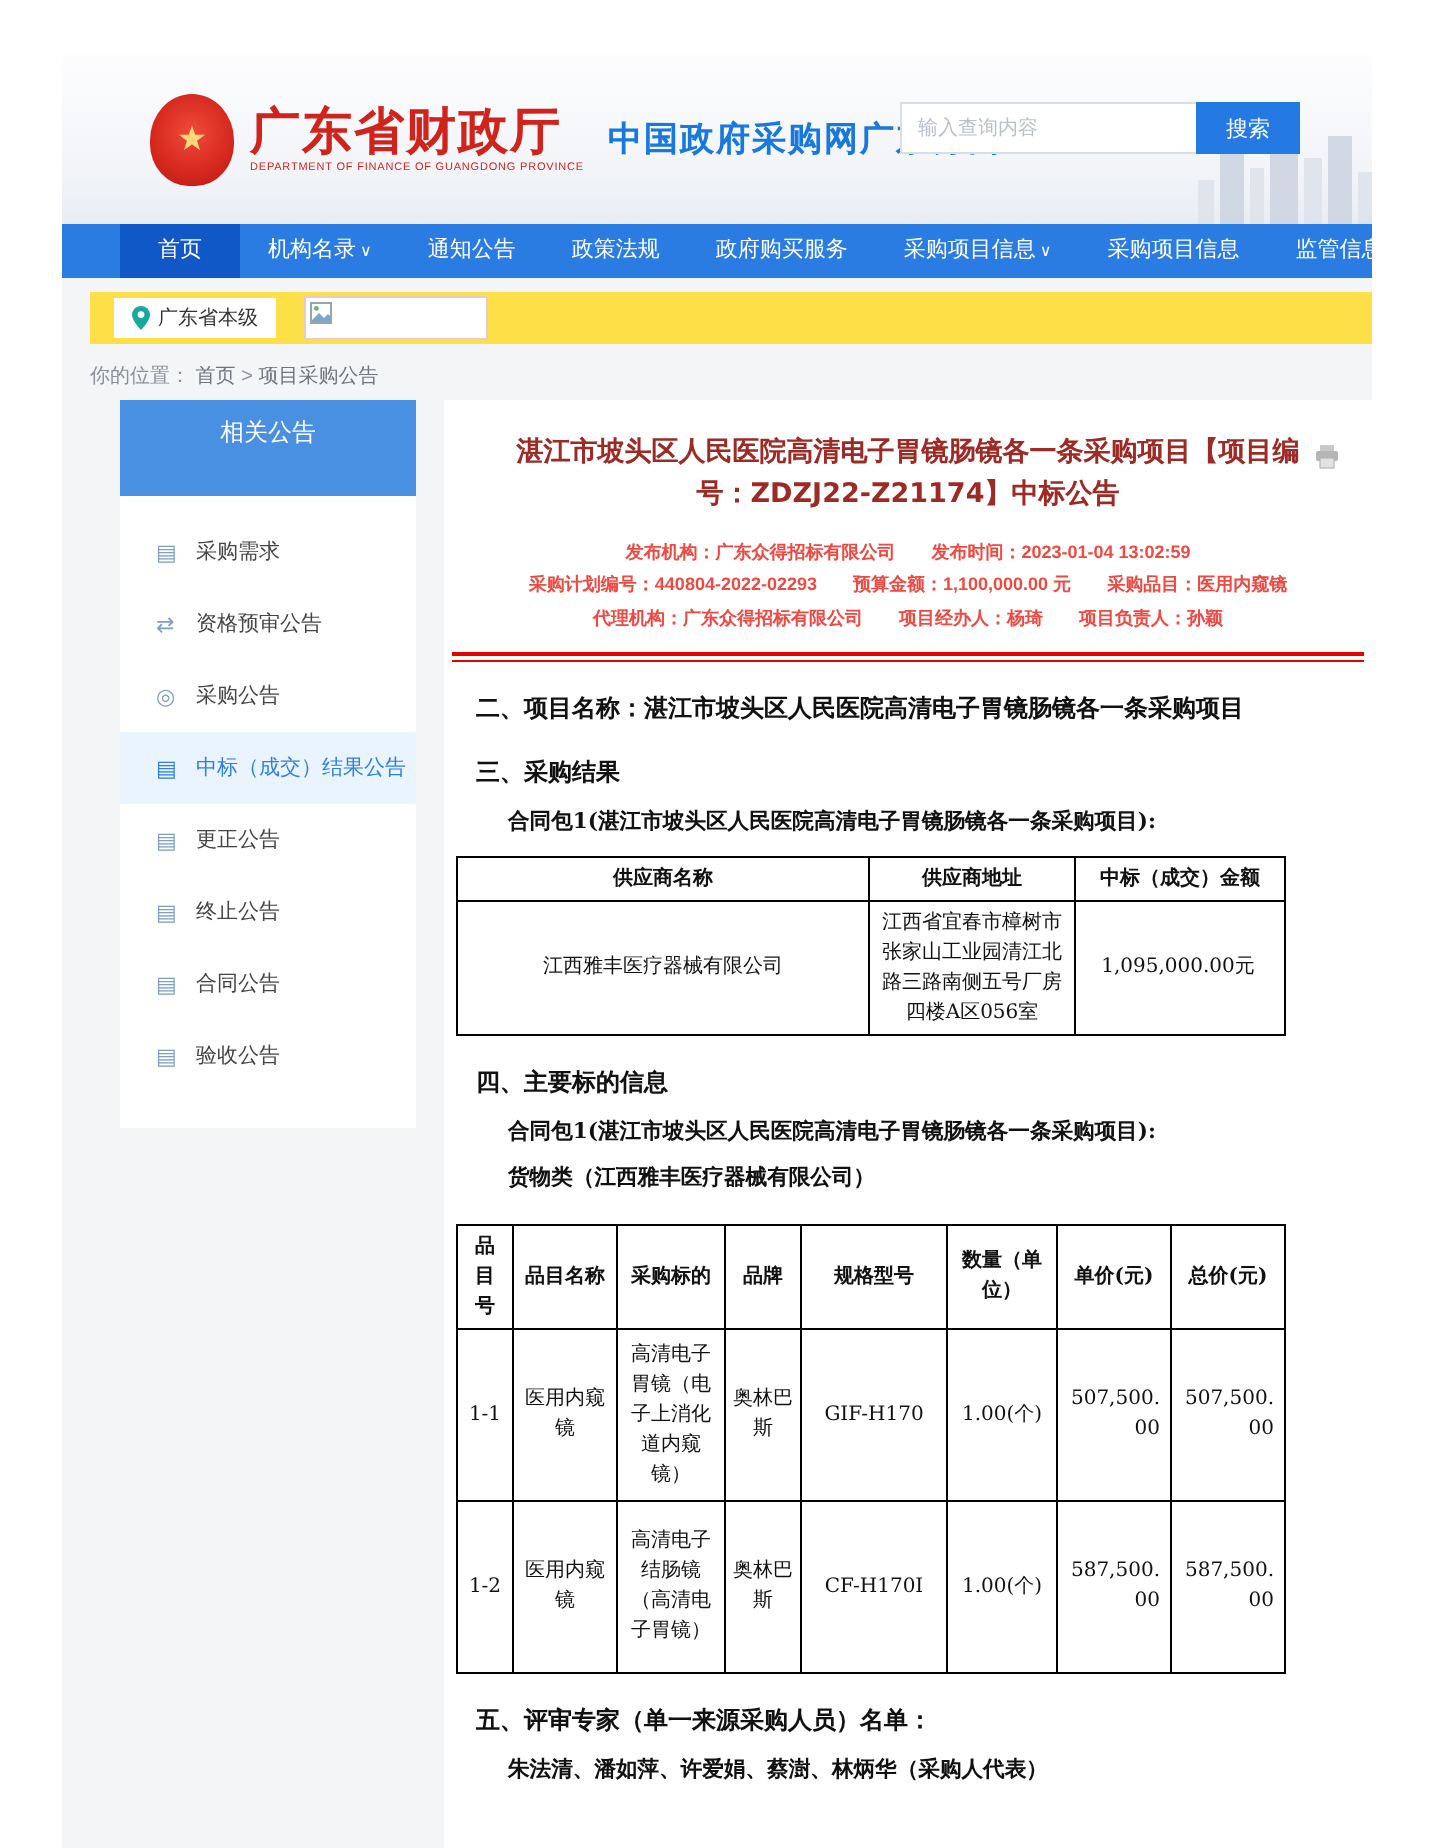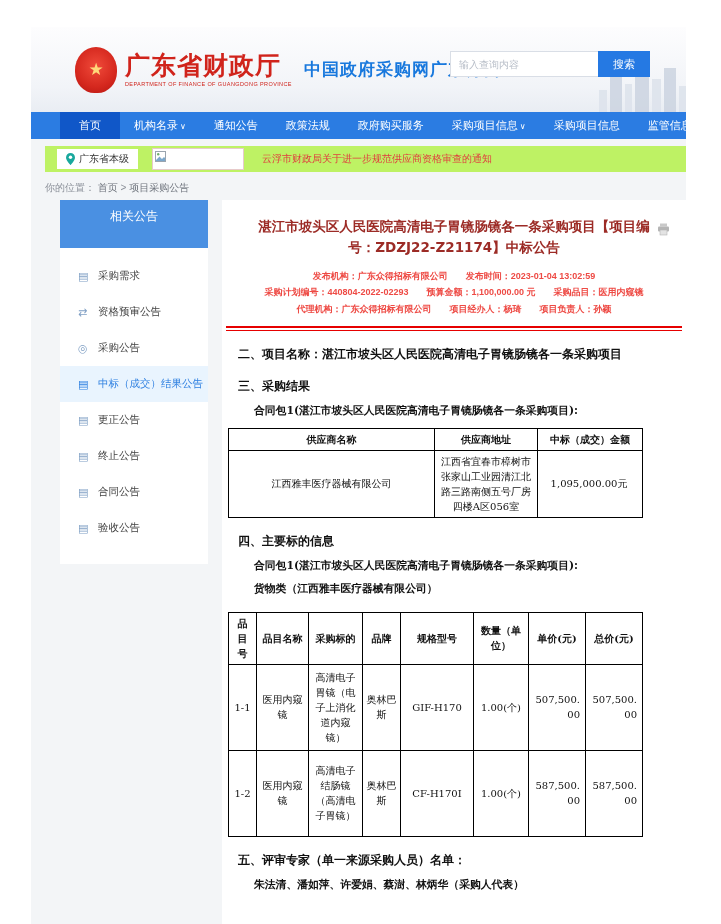--- a/index.html
+++ b/index.html
@@ -24,21 +24,21 @@
   .bldg i:nth-child(2n) { background:#ccd4e1; }
 
   
   .nav { height:27px; background:#2b7ce2; display:flex; padding-left:29px; }
   .nav .it { color:#fff; font-size:11px; line-height:27px; padding:0 14px; cursor:pointer; white-space:nowrap; }
   .nav .it.act { background:#1057c8; padding:0 19px; }
   .nav .car { font-size:8px; margin-left:2px; }
 
   
   .content { background:#f3f5f7; height:785px; overflow:hidden; }
-  .notice { margin:7px 0 0 14px; width:641px; height:26px; background:#bef264; display:flex; align-items:center; }
+  .notice { margin:7px 0 0 14px; width:641px; height:26px; background:#fde047; display:flex; align-items:center; }
   .chip { margin-left:12px; background:#fff; height:20px; display:flex; align-items:center; padding:0 9px; font-size:10px; color:#333; }
   .chip svg { margin-right:4px; }
   .imgbox { margin-left:14px; width:92px; height:22px; background:#fff; border:1px solid #e7caca; position:relative; }
   .imgbox svg { position:absolute; left:2px; top:2px; }
   .notice-link { margin-left:18px; color:#e03e3e; font-size:10px; cursor:pointer; }
   .crumb { padding:9px 0 5px 14px; font-size:10px; color:#8a8f98; }
   .crumb .lk { color:#6f747d; cursor:pointer; }
 
   .cols { display:flex; align-items:flex-start; }
   .sidebar { margin-left:29px; width:148px; flex:0 0 auto; }
@@ -124,21 +124,20 @@
           </svg>
         <span>广东省本级</span>
       </div>
       <div class="imgbox">
         <svg width="11" height="11" viewBox="0 0 11 11">
             <rect x="0.5" y="0.5" width="10" height="10" fill="none" stroke="#9aa4ae"></rect>
             <circle cx="3.2" cy="3.2" r="1.2" fill="#6fae6f"></circle>
             <path d="M1 9 L4.5 5.5 L7 8 L9 6 L10 7 V10 H1 Z" fill="#7ba7cc"></path>
           </svg>
       </div>
-      <div class="notice-link">云浮市财政局关于进一步规范供应商资格审查的通知</div>
     </div>
 
     <div class="crumb">
       <span>你的位置：</span>
       <span class="lk">首页</span>
       <span>&gt;</span>
       <span class="lk">项目采购公告</span>
     </div>
 
     <div class="cols">

